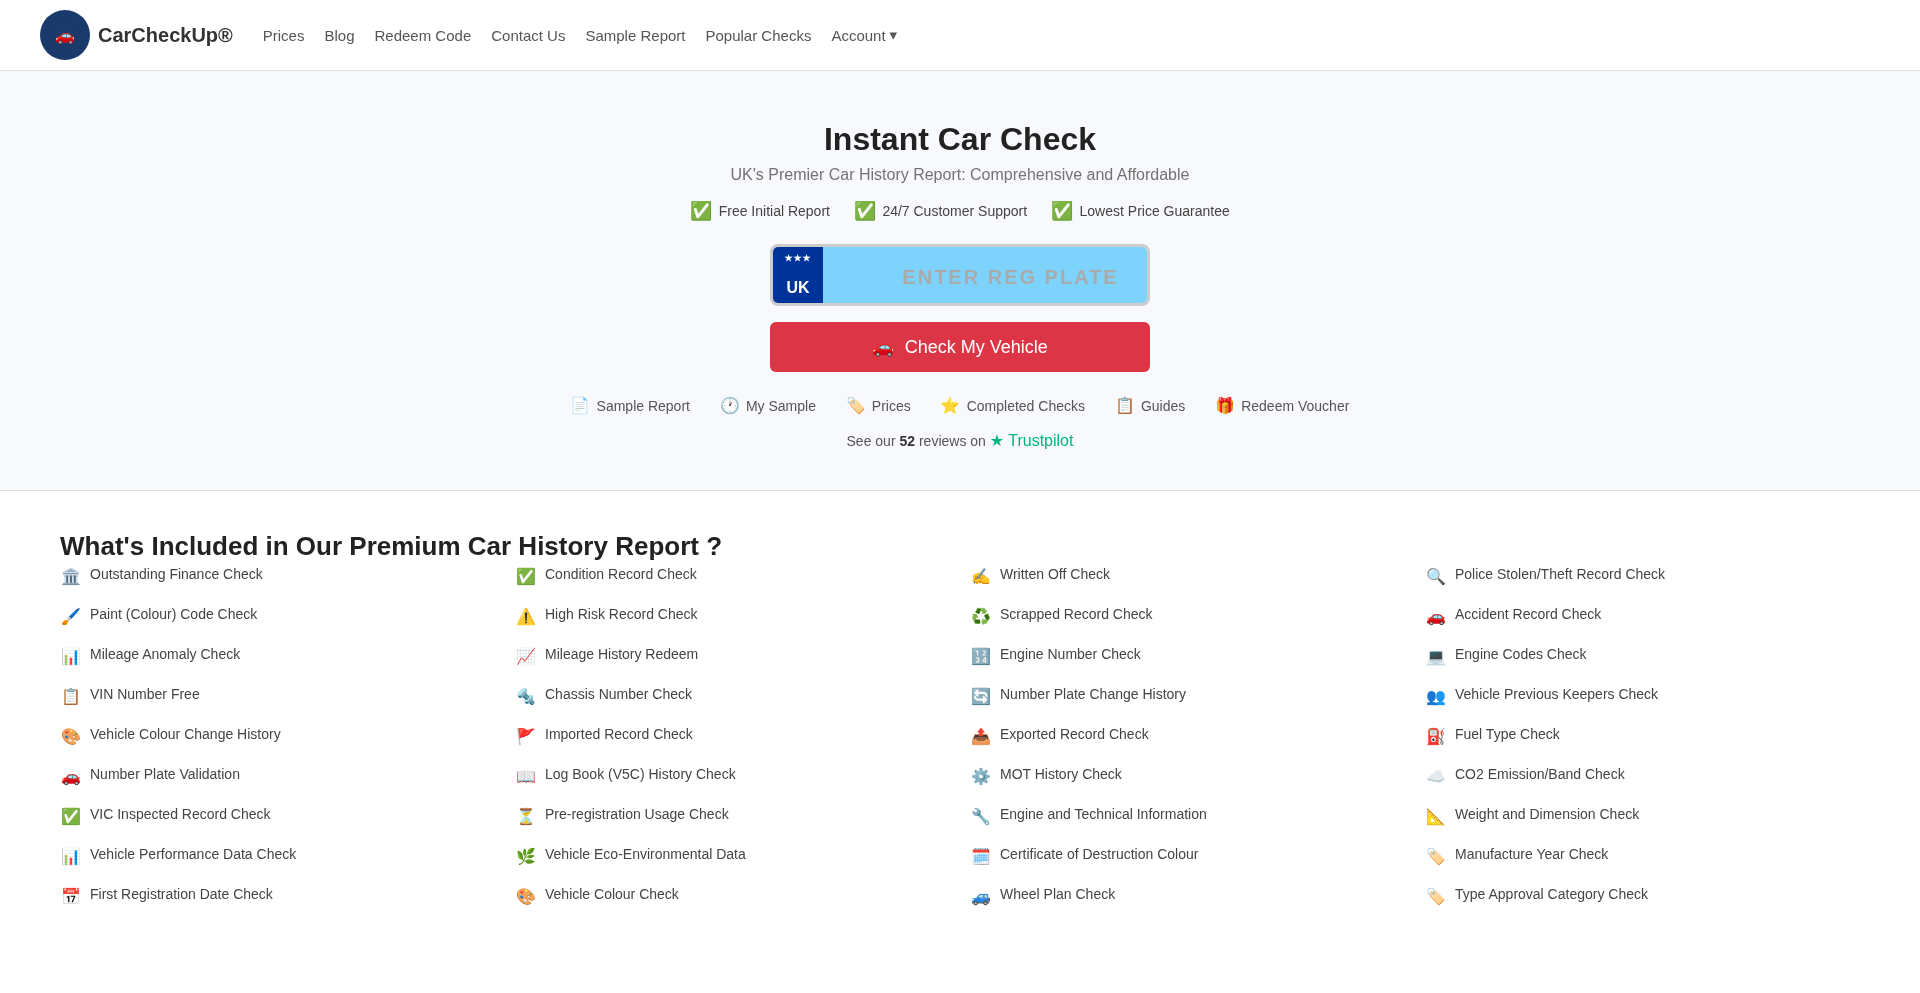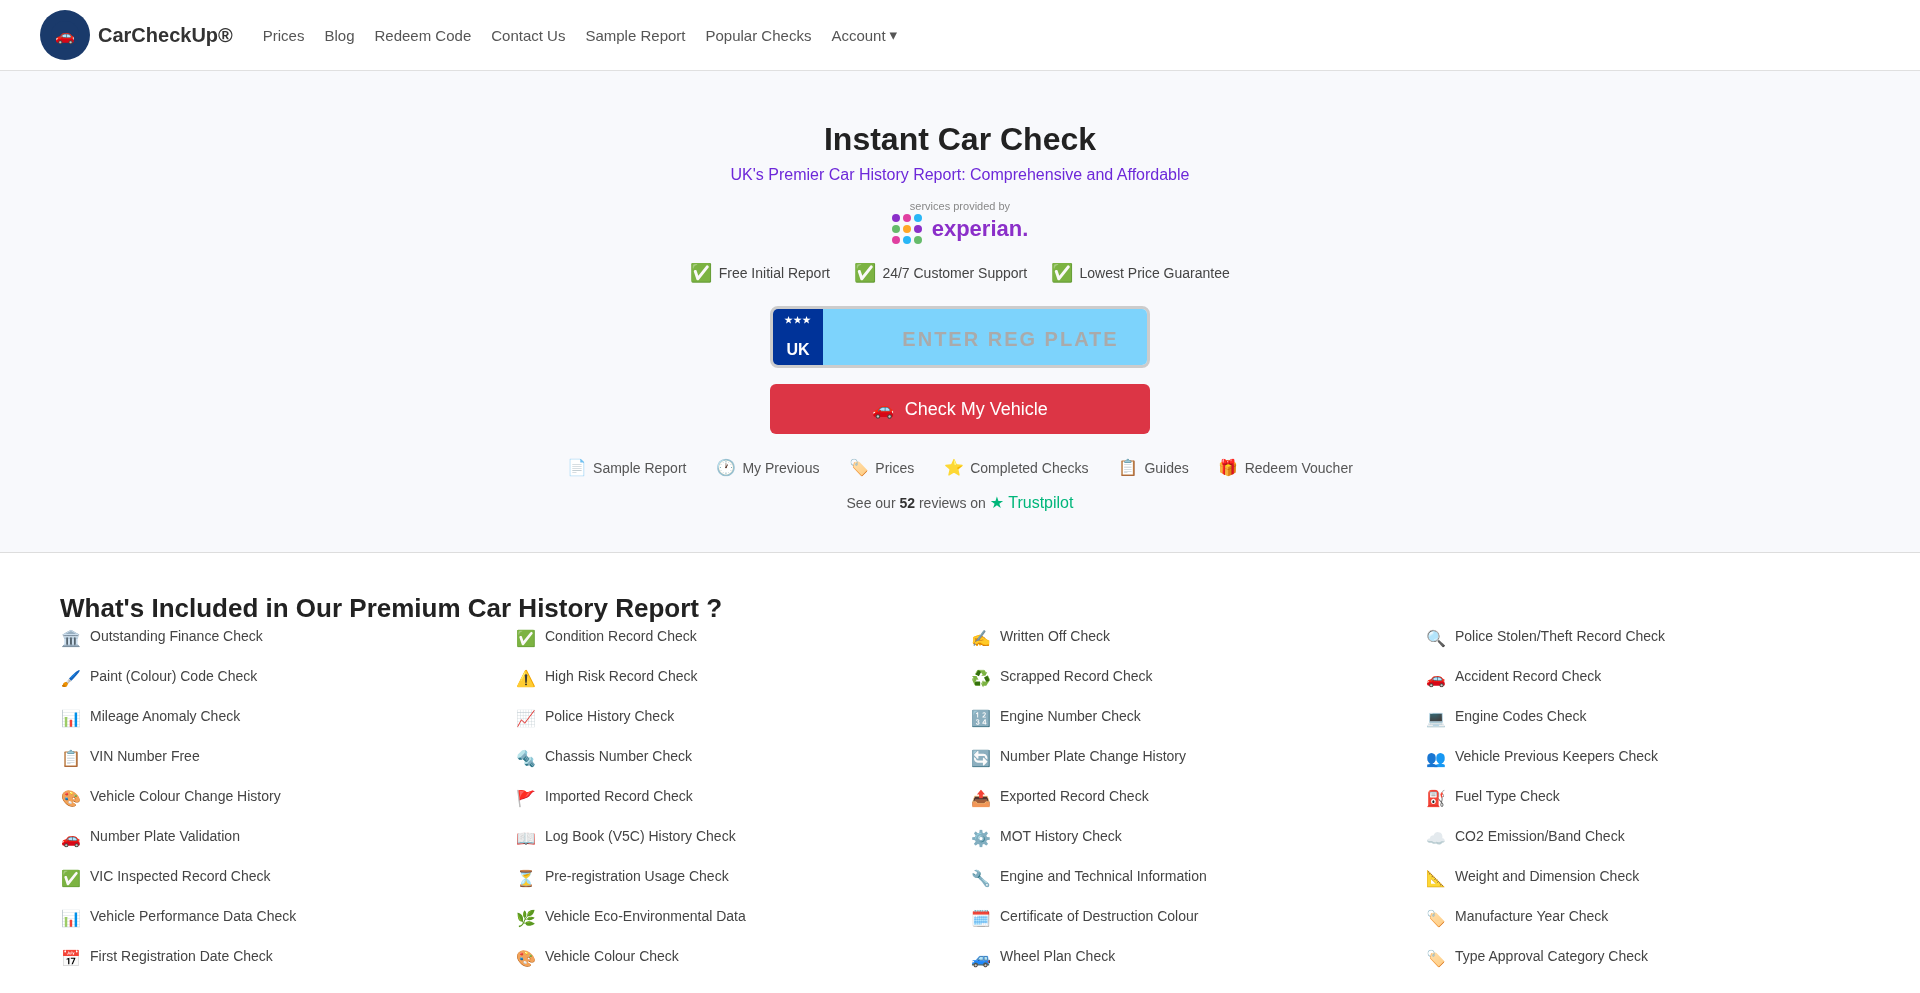--- a/index.html
+++ b/index.html
@@ -27,21 +27,21 @@
       display: flex; align-items: flex-end; gap: 4px;
       color: #555; font-size: 15px; cursor: pointer;
     }
 
     
     .hero {
       text-align: center; padding: 50px 8px 30px;
       background: #f8f9fc;
     }
     .hero h1 { font-size: 32px; color: #222; margin-bottom: 8px; }
-    .hero p { font-size: 16px; color: #6d28d9; margin-bottom: 16px; }
+    .hero p { font-size: 16px; color: #737373; margin-bottom: 16px; }
     .experian-logo {
       display: flex; align-items: center; justify-content: center;
       margin-bottom: 18px;
     }
     .experian-text {
       font-size: 11px; color: #888; display: block; margin-bottom: 2px;
     }
     .experian-brand {
       display: flex; align-items: center; gap: 6px;
       font-size: 22px; font-weight: bold; color: #8b2fc9;
@@ -152,39 +152,20 @@
       <span>Account</span>
       <span>▾</span>
     </span>
   </div>
 </nav>
 
 <div class="hero">
   <h1>Instant Car Check</h1>
   <p>UK's Premier Car History Report: Comprehensive and Affordable</p>
 
-  <div class="experian-logo">
-    <div>
-      <span class="experian-text">services provided by</span>
-      <div class="experian-brand">
-        <div class="exp-dots">
-          <div class="exp-dot" style="background:#8b2fc9;"></div>
-          <div class="exp-dot" style="background:#e040a0;"></div>
-          <div class="exp-dot" style="background:#29b6f6;"></div>
-          <div class="exp-dot" style="background:#66bb6a;"></div>
-          <div class="exp-dot" style="background:#ffa726;"></div>
-          <div class="exp-dot" style="background:#8b2fc9;"></div>
-          <div class="exp-dot" style="background:#e040a0;"></div>
-          <div class="exp-dot" style="background:#29b6f6;"></div>
-          <div class="exp-dot" style="background:#66bb6a;"></div>
-        </div>
-        <span>experian.</span>
-      </div>
-    </div>
-  </div>
 
   <div class="trust-badges">
     <div class="badge-item">
       <span class="check-circle">✅</span>
       <span>Free Initial Report</span>
     </div>
     <div class="badge-item">
       <span class="check-circle">✅</span>
       <span>24/7 Customer Support</span>
     </div>
@@ -209,21 +190,21 @@
     <span>Check My Vehicle</span>
   </button>
 
   <div class="quick-links">
     <a class="quick-link">
       <span class="ql-icon">📄</span>
       <span>Sample Report</span>
     </a>
     <a class="quick-link">
       <span class="ql-icon">🕐</span>
-      <span>My Previous</span>
+      <span>My Sample</span>
     </a>
     <a class="quick-link">
       <span class="ql-icon">🏷️</span>
       <span>Prices</span>
     </a>
     <a class="quick-link">
       <span class="ql-icon">⭐</span>
       <span>Completed Checks</span>
     </a>
     <a class="quick-link">
@@ -280,21 +261,21 @@
       <div class="feature-item">
       <span class="feature-icon">🚗</span>
       <span>Accident Record Check</span>
     </div>
       <div class="feature-item">
       <span class="feature-icon">📊</span>
       <span>Mileage Anomaly Check</span>
     </div>
       <div class="feature-item">
       <span class="feature-icon">📈</span>
-      <span>Police History Check</span>
+      <span>Mileage History Redeem</span>
     </div>
       <div class="feature-item">
       <span class="feature-icon">🔢</span>
       <span>Engine Number Check</span>
     </div>
       <div class="feature-item">
       <span class="feature-icon">💻</span>
       <span>Engine Codes Check</span>
     </div>
       <div class="feature-item">

